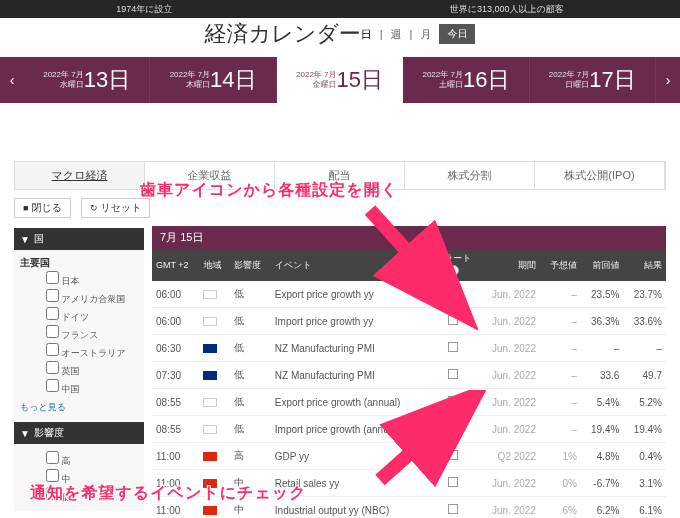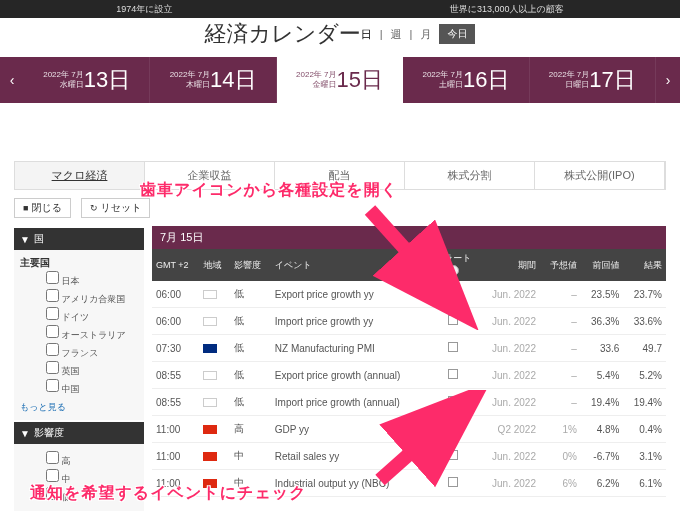--- a/index.html
+++ b/index.html
@@ -128,22 +128,22 @@
   <div class="sidebar">
     <div class="side-head">
         <span>▼</span>
         <span>国</span>
       </div>
     <div class="side-body">
       <b>主要国</b>
       <label class="lbl"><input type="checkbox" style=""> <span>日本</span></label>
       <label class="lbl"><input type="checkbox" style=""> <span>アメリカ合衆国</span></label>
       <label class="lbl"><input type="checkbox" style=""> <span>ドイツ</span></label>
+      <label class="lbl"><input type="checkbox" style=""> <span>フランス</span></label>
       <label class="lbl"><input type="checkbox" style=""> <span>オーストラリア</span></label>
-      <label class="lbl"><input type="checkbox" style=""> <span>フランス</span></label>
       <label class="lbl"><input type="checkbox" style=""> <span>英国</span></label>
       <label class="lbl"><input type="checkbox" style=""> <span>中国</span></label>
       <a class="more">もっと見る</a>
     </div>
     <div class="side-head">
         <span>▼</span>
         <span>影響度</span>
       </div>
     <div class="side-body">
       <label class="lbl"><input type="checkbox" style=""> <span>高</span></label>
@@ -183,20 +183,31 @@
           <tr>
             <td>06:00</td>
             <td><span class="flag flag-kr"></span></td>
             <td>低</td>
             <td>Import price growth yy</td>
             <td class="c"><span class="chk"></span></td>
             <td class="r period">Jun. 2022</td>
             <td class="r fcst">–</td>
             <td class="r">36.3%</td>
             <td class="r">33.6%</td>
+          </tr>
+          <tr>
+            <td>06:30</td>
+            <td><span class="flag flag-nz"></span></td>
+            <td>低</td>
+            <td>NZ Manufacturing PMI</td>
+            <td class="c"><span class="chk"></span></td>
+            <td class="r period">Jun. 2022</td>
+            <td class="r fcst">–</td>
+            <td class="r">–</td>
+            <td class="r">–</td>
           </tr>
           <tr>
             <td>07:30</td>
             <td><span class="flag flag-nz"></span></td>
             <td>低</td>
             <td>NZ Manufacturing PMI</td>
             <td class="c"><span class="chk"></span></td>
             <td class="r period">Jun. 2022</td>
             <td class="r fcst">–</td>
             <td class="r">33.6</td>

